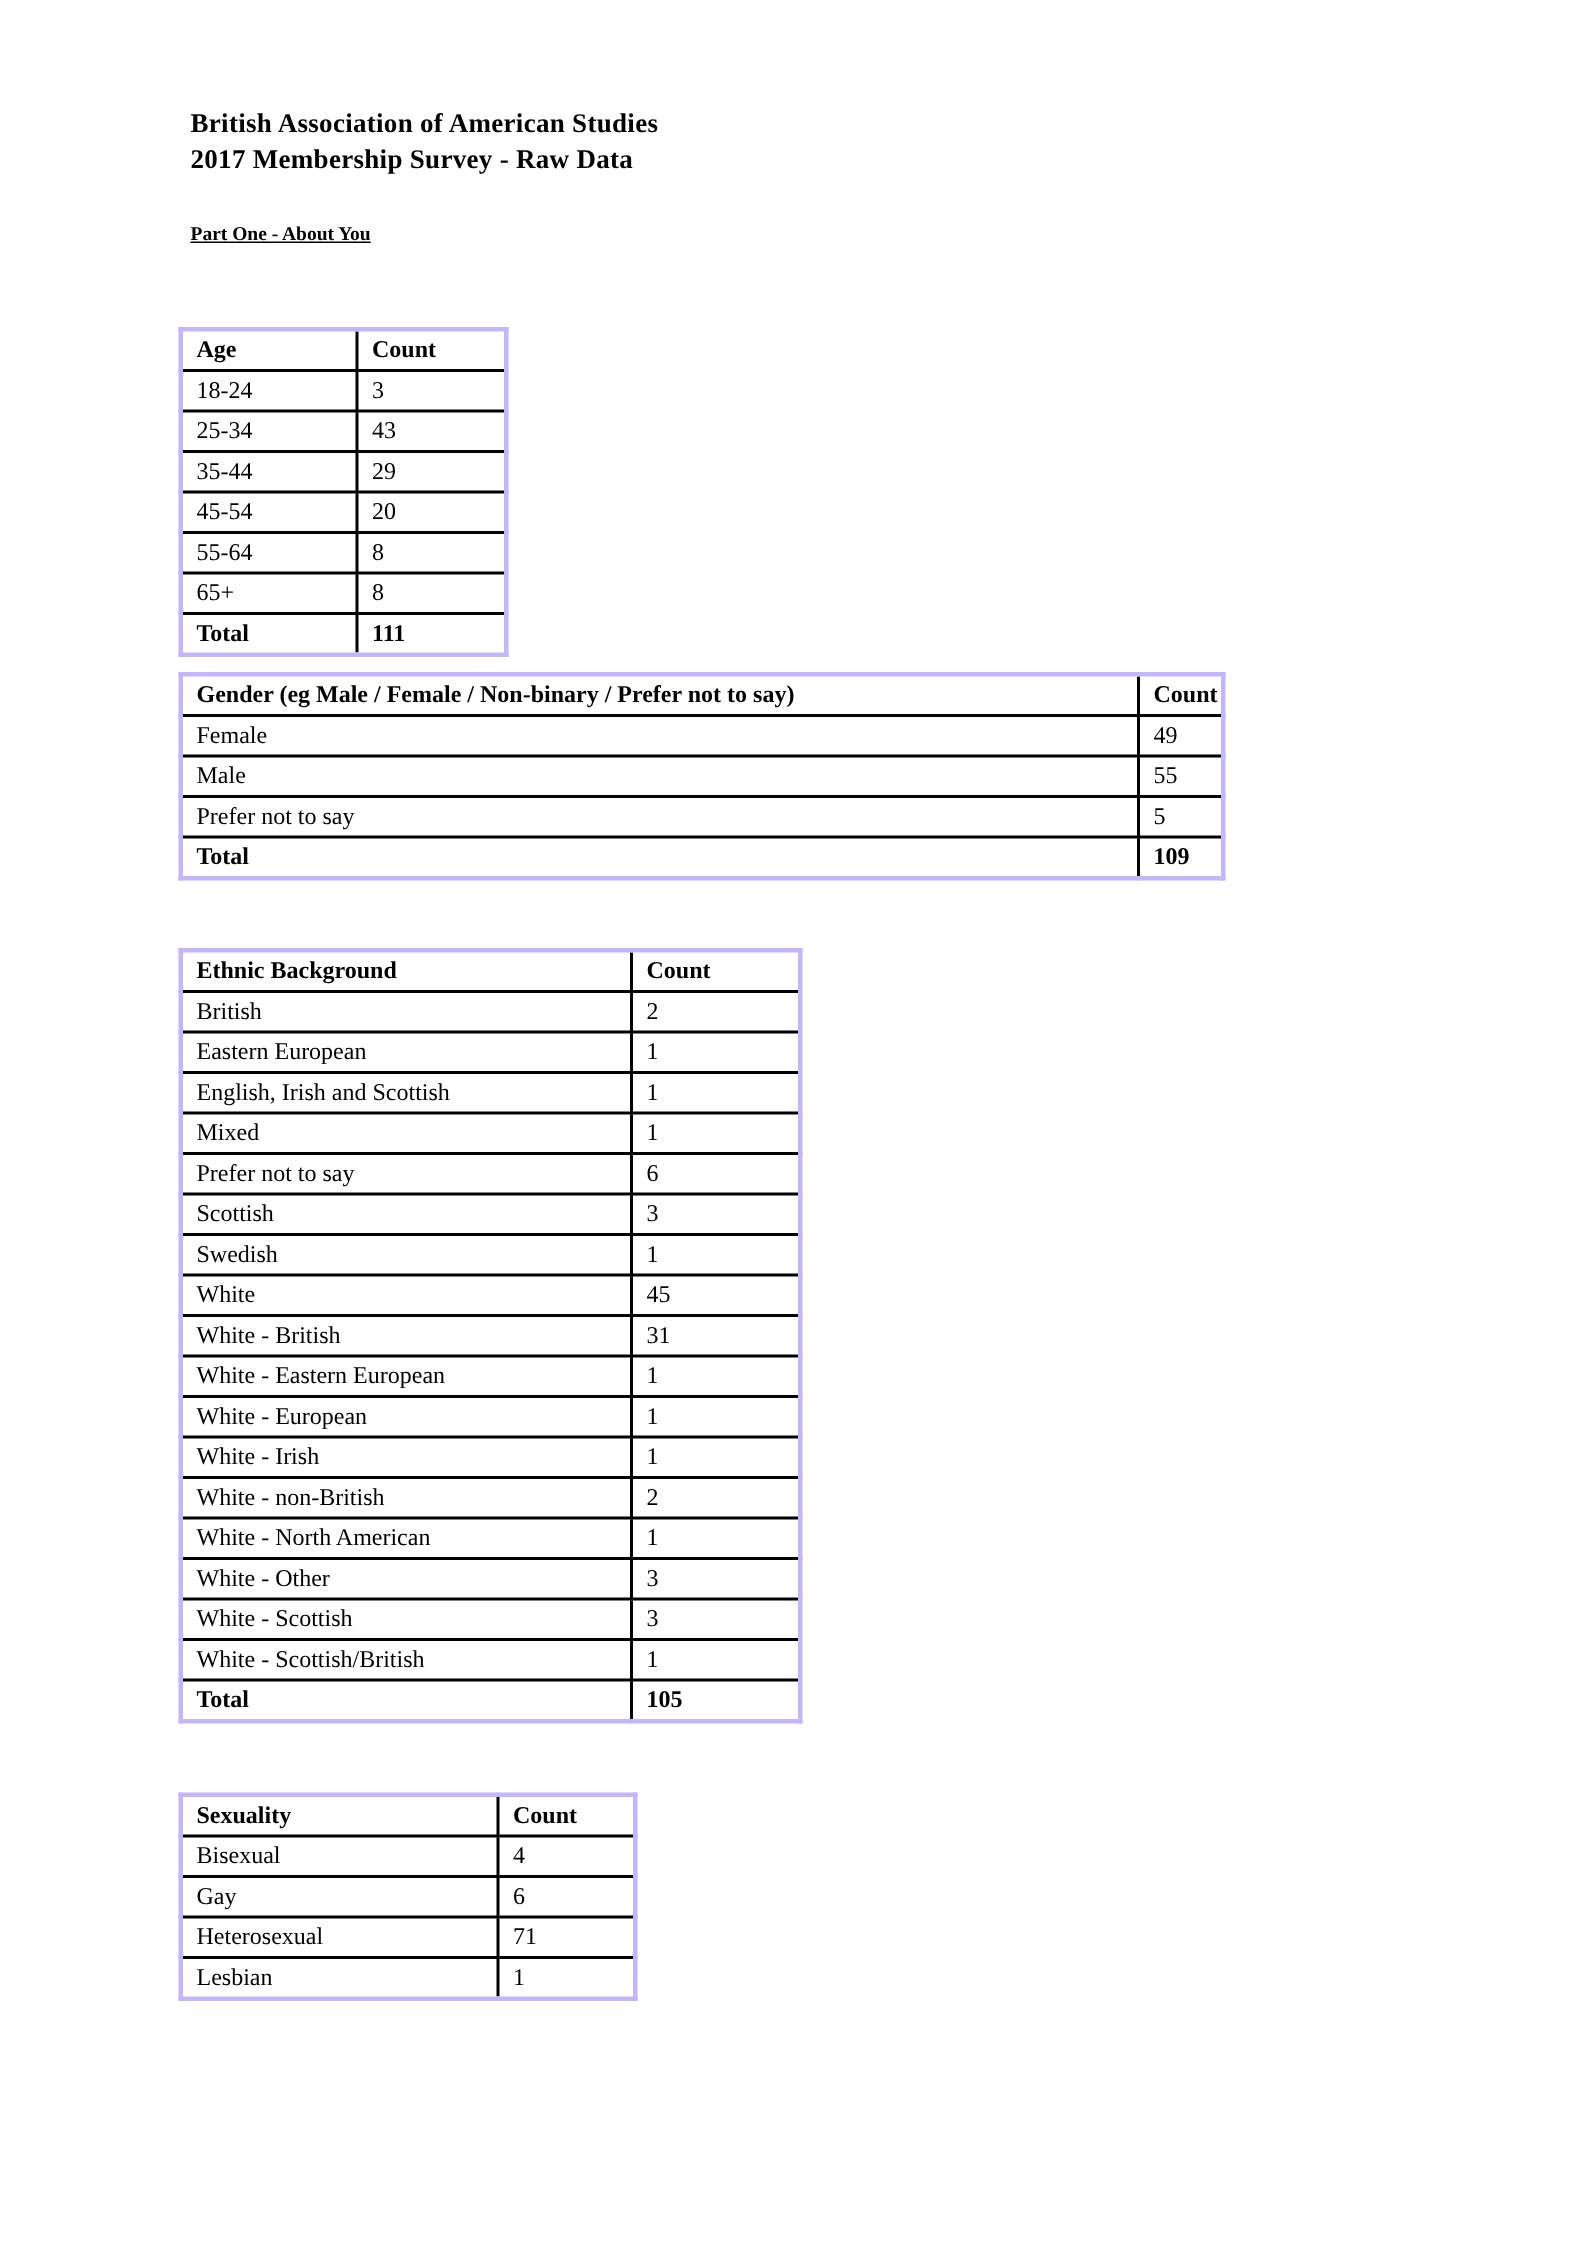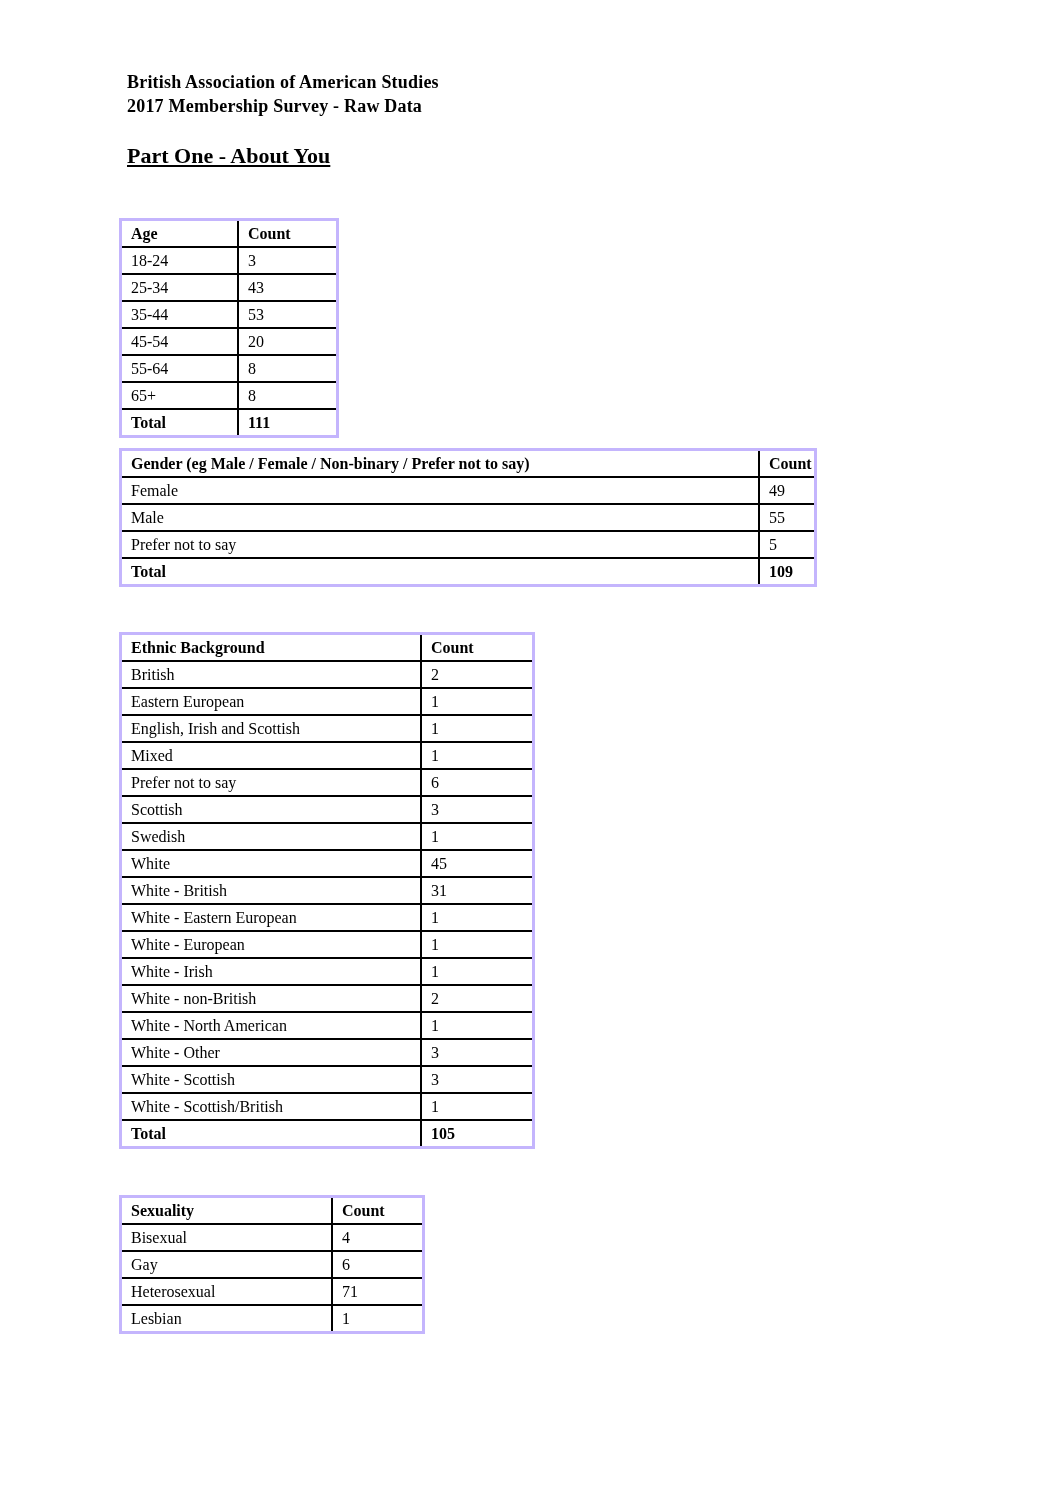--- a/index.html
+++ b/index.html
@@ -16,21 +16,21 @@
   .title-block { margin-left: 8px; }
   .title-line {
     font-size: 18px;
     font-weight: bold;
     line-height: 24px;
     letter-spacing: 0.2px;
   }
   .section-heading {
     margin-left: 8px;
     margin-top: 27px;
-    font-size: 22px;
+    font-size: 13px;
     font-weight: bold;
     text-decoration: underline;
     line-height: 22px;
   }
   table.data-table {
     border-collapse: collapse;
     border: 3px solid #c4b5fd;
     table-layout: fixed;
   }
   table.data-table th, table.data-table td {
@@ -80,21 +80,21 @@
         <tr>
           <td>18-24</td>
           <td>3</td>
         </tr>
         <tr>
           <td>25-34</td>
           <td>43</td>
         </tr>
         <tr>
           <td>35-44</td>
-          <td>53</td>
+          <td>29</td>
         </tr>
         <tr>
           <td>45-54</td>
           <td>20</td>
         </tr>
         <tr>
           <td>55-64</td>
           <td>8</td>
         </tr>
         <tr>

